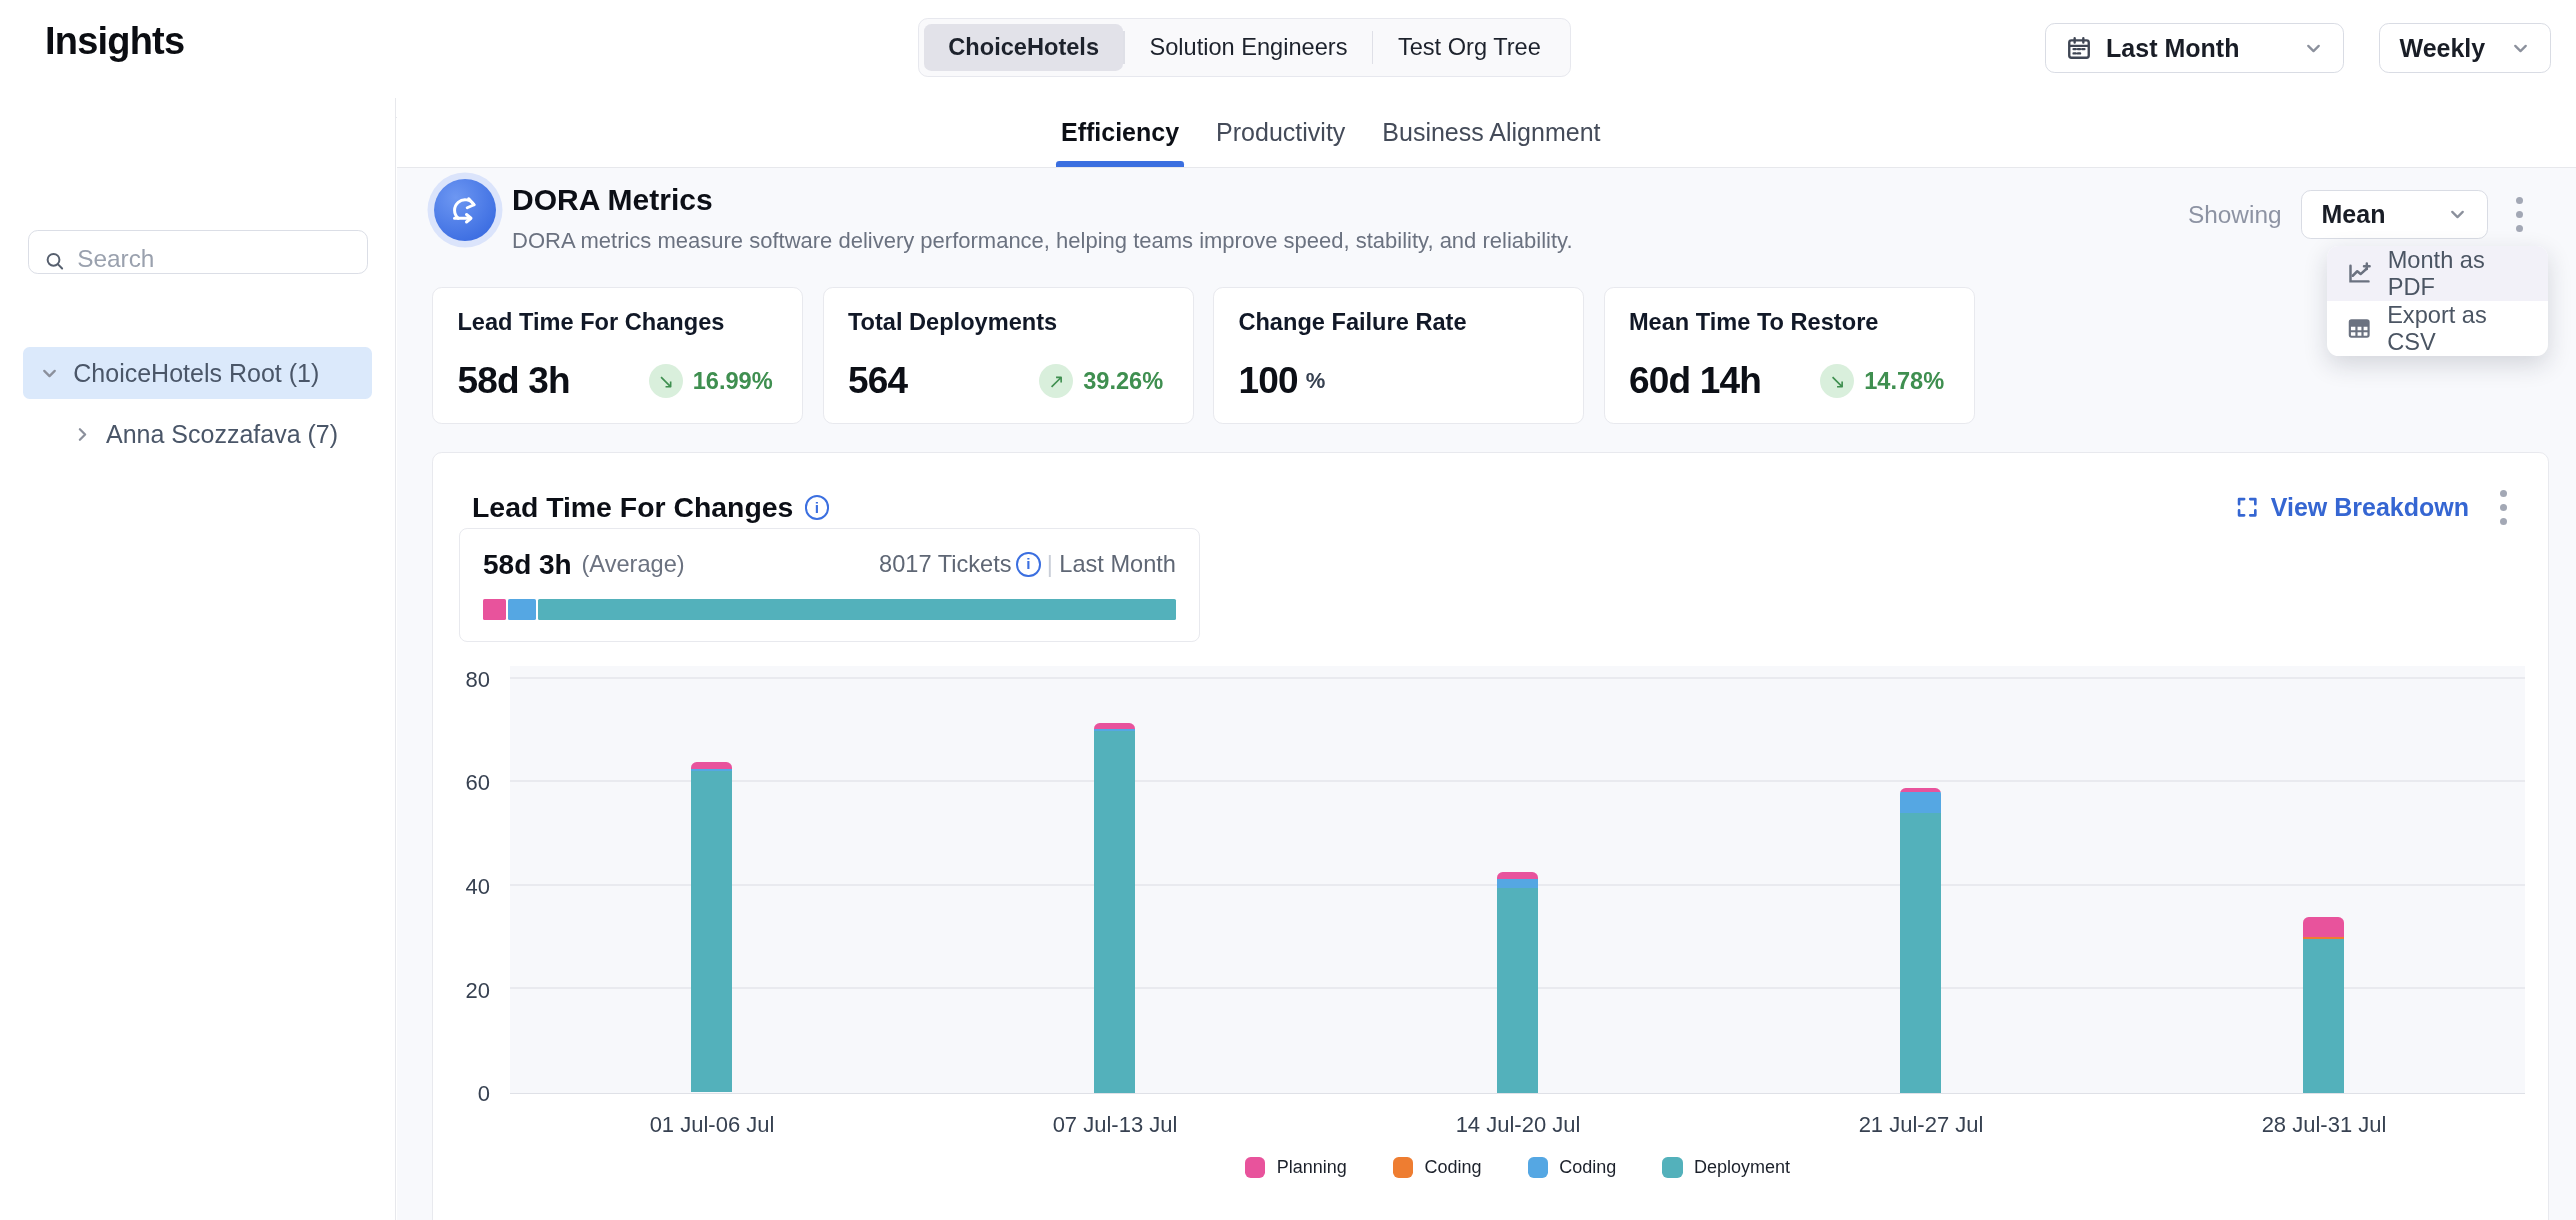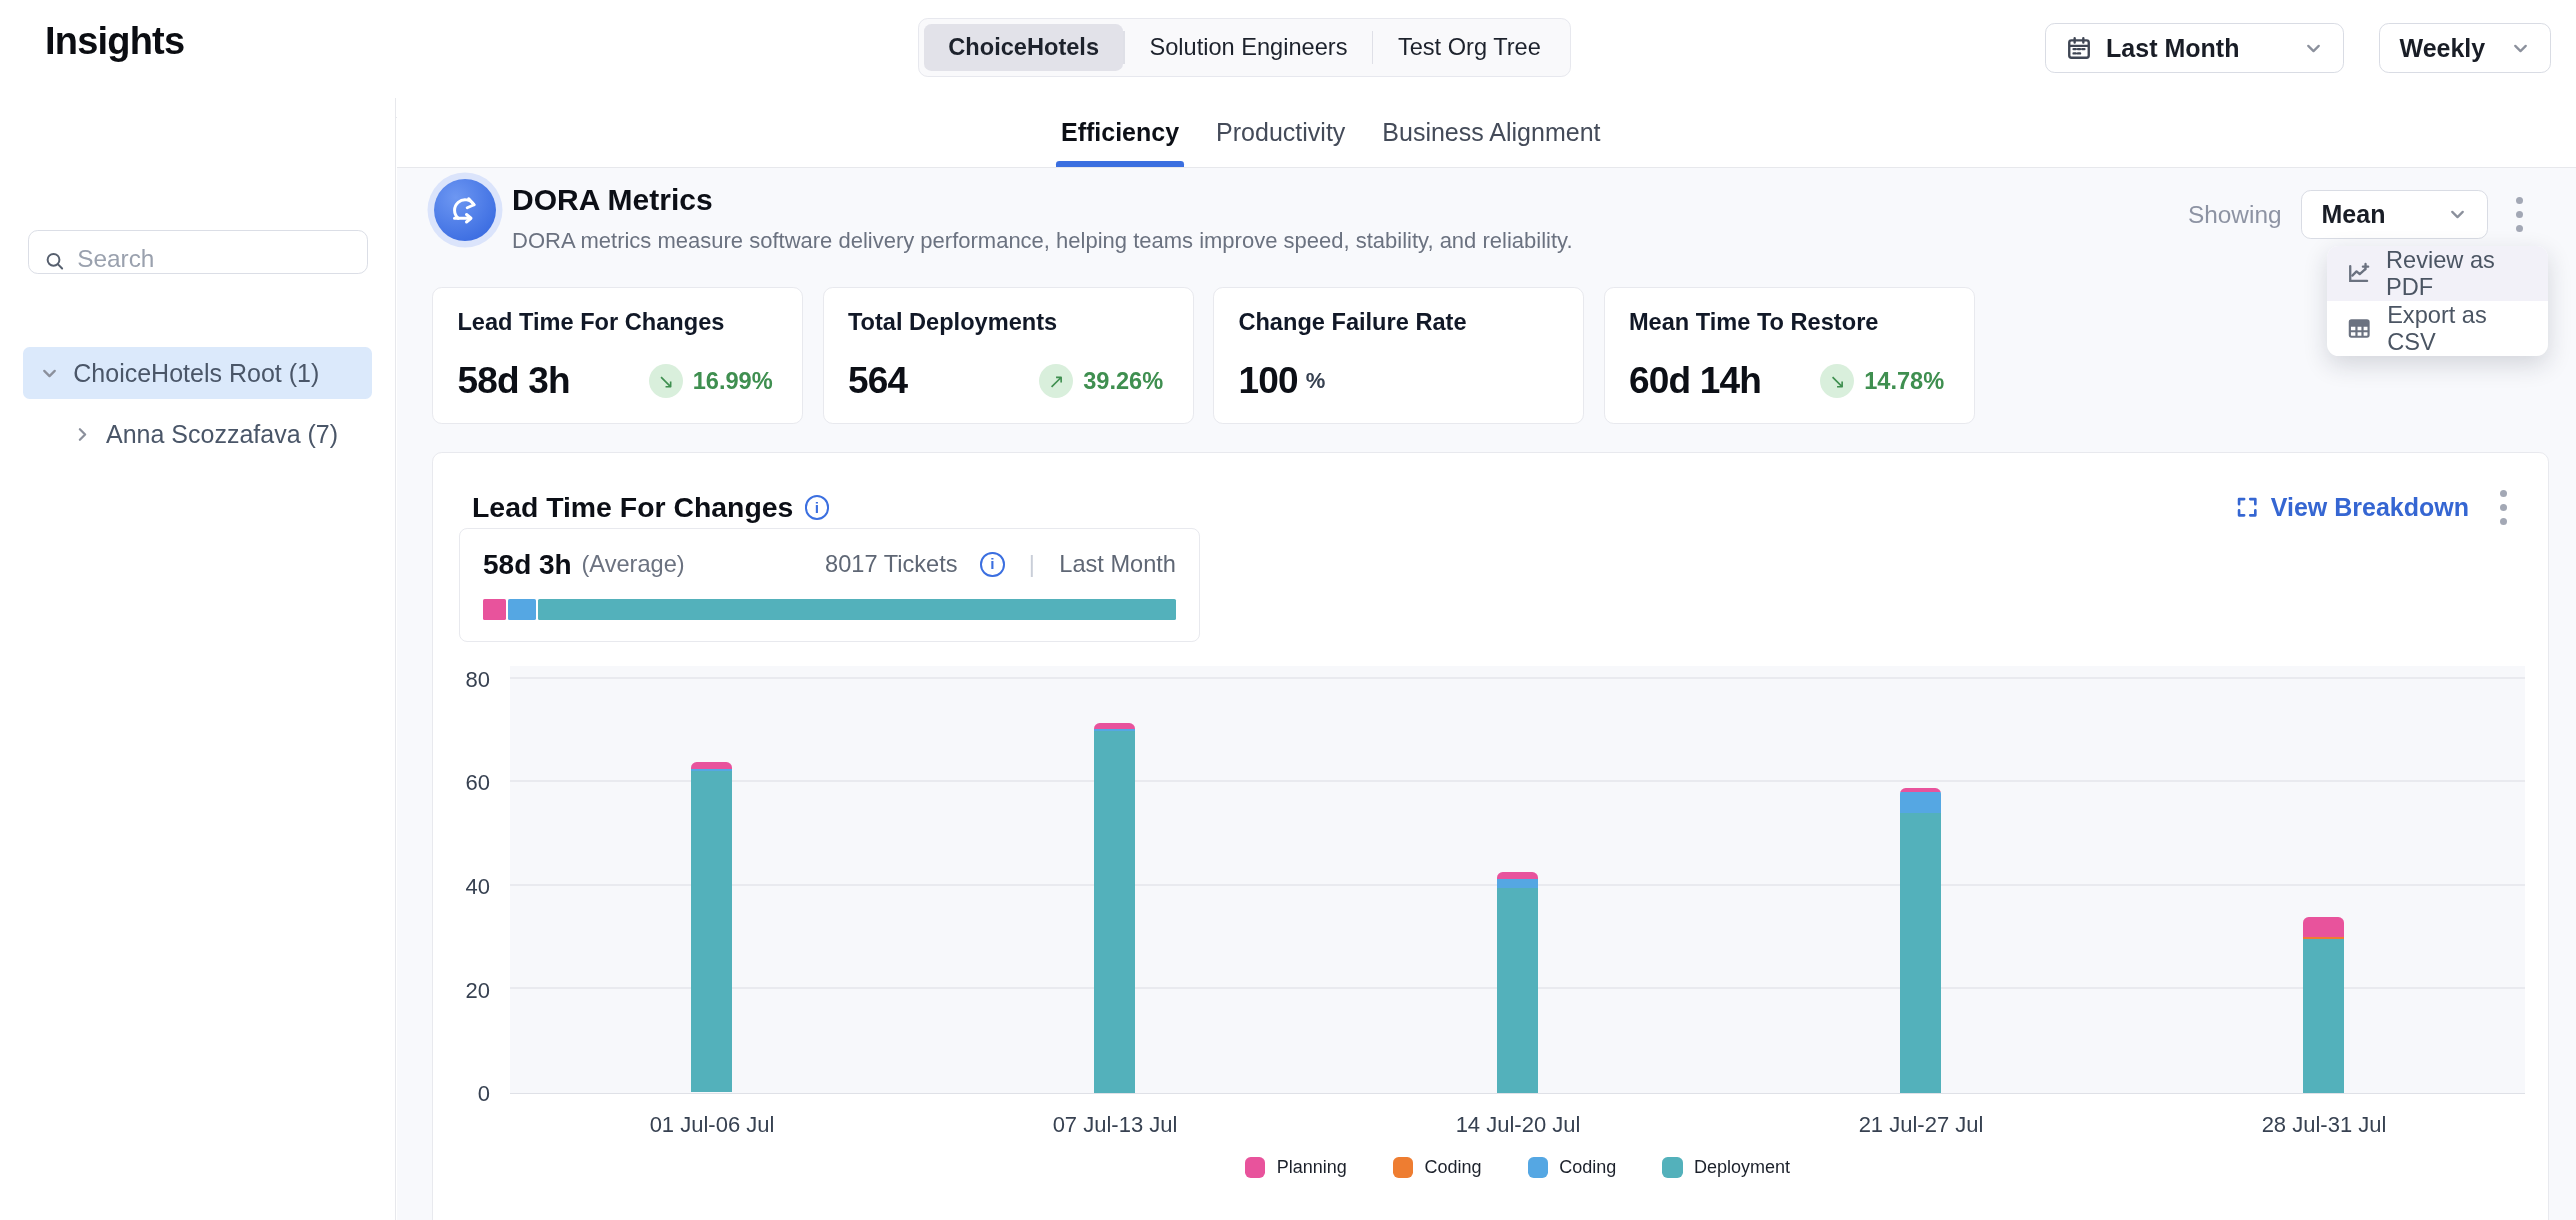--- a/index.html
+++ b/index.html
@@ -71,21 +71,21 @@
   .cc-head { position:absolute; left:39px; right:32.5px; top:29px; display:flex; align-items:center; }
   .cc-title { font-size:28.4px; font-weight:800; color:#0c0f16; }
   .info { width:24.4px; height:24.4px; border:2px solid #3b6fe0; border-radius:50%; color:#3b6fe0; font-size:15.4px; font-weight:700; display:inline-flex; align-items:center; justify-content:center; margin-left:11.4px; cursor:pointer; font-style:normal; }
   .cc-right { margin-left:auto; display:flex; align-items:center; gap:23px; }
   .view-bd { display:flex; align-items:center; gap:11.4px; color:#3566d2; font-size:25px; font-weight:700; cursor:pointer; }
 
   .summary { position:absolute; left:26px; top:75px; width:741px; height:114px; border:1.6px solid #e8e9ee; border-radius:8.1px; padding:19.5px 23px; background:#fff; }
   .sum-row { display:flex; align-items:center; }
   .sum-val { font-size:28px; font-weight:800; color:#0c0f16; }
   .sum-qual { font-size:23.6px; color:#6b7280; margin-left:9.8px; }
-  .sum-right { margin-left:auto; display:flex; align-items:center; gap:21px; font-size:23.6px; color:#5f6775; }
+  .sum-right { margin-left:auto; display:flex; align-items:center; gap:3px; font-size:23.6px; color:#5f6775; }
   .sum-right .pipe { color:#c9ced8; margin:0 3.3px; }
   .dist { display:flex; gap:2.4px; margin-top:18px; height:21px; }
   .dist i { display:block; height:100%; border-radius:1.6px; }
 
   .plot { position:absolute; left:77px; top:213px; width:2015px; height:428px; background:#f7f8fb; border-bottom:1.6px solid #dfe1e7; }
   .gridline { position:absolute; left:0; width:100%; height:1.6px; background:#e9eaef; }
   .ytick { position:absolute; width:49px; text-align:right; font-size:22px; color:#374151; }
   .xlab { position:absolute; font-size:22px; color:#374151; transform:translateX(-50%); white-space:nowrap; }
   .bar { position:absolute; bottom:0; width:41px; border-radius:5.7px 5.7px 0 0; overflow:hidden; display:flex; flex-direction:column; }
   .bar i { display:block; width:100%; }
@@ -197,21 +197,21 @@
         </button>
     </div>
 
     <div class="menu">
       <div class="menu-item hl">
         <svg class="ic" width="29" height="29" viewBox="0 0 24 24">
             <path d="M4 5v14h16" fill="none" stroke="#6b7280" stroke-width="2.2" stroke-linecap="round"></path>
             <path d="M6 14l4-4 3 2.5L18 8" fill="none" stroke="#6b7280" stroke-width="2.2" stroke-linecap="round" stroke-linejoin="round"></path>
             <path d="M18.5 3v5M16 5.5h5" stroke="#6b7280" stroke-width="2.2" stroke-linecap="round"></path>
           </svg>
-        <span>Review as PDF</span>
+        <span>Month as PDF</span>
       </div>
       <div class="menu-item">
         <svg class="ic" width="29" height="29" viewBox="0 0 24 24">
             <rect x="3.5" y="4.5" width="17" height="15" rx="1.5" fill="none" stroke="#6b7280" stroke-width="2"></rect>
             <path d="M3.5 9.5h17M9.5 9.5v10M15 9.5v10M3.5 14.5h17" stroke="#6b7280" stroke-width="2"></path>
             <rect x="3.5" y="4.5" width="17" height="5" fill="#6b7280"></rect>
           </svg>
         <span>Export as CSV</span>
       </div>
     </div>

